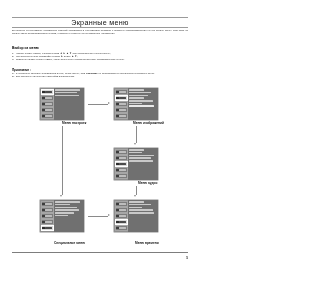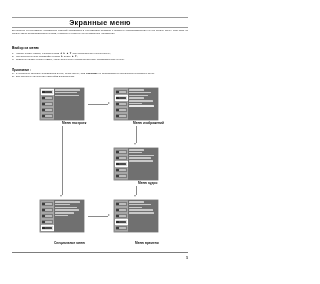--- a/index.html
+++ b/index.html
@@ -9,21 +9,21 @@
     color:#000;overflow:hidden;position:relative;
   }
   .page{position:relative;width:200px;height:284px;}
 
   
   .hdr-rule{position:absolute;left:12px;right:12px;height:1px;background:#9a9a9a;}
   .hdr-rule.top{top:17px;}
   .hdr-rule.bot{top:27px;}
   .title{
     position:absolute;left:0;right:0;top:18px;text-align:center;
-    font-size:7.2px;font-weight:bold;letter-spacing:.3px;color:#111;
+    font-size:7.2px;font-weight:normal;letter-spacing:.3px;color:#111;
   }
 
   
   .intro{
     position:absolute;left:12px;right:12px;top:30px;
     font-size:2.5px;line-height:2.9px;color:#2a2a2a;text-align:justify;
   }
   .intro p{margin:0 0 1px 0;}
 
   .sec-head{

